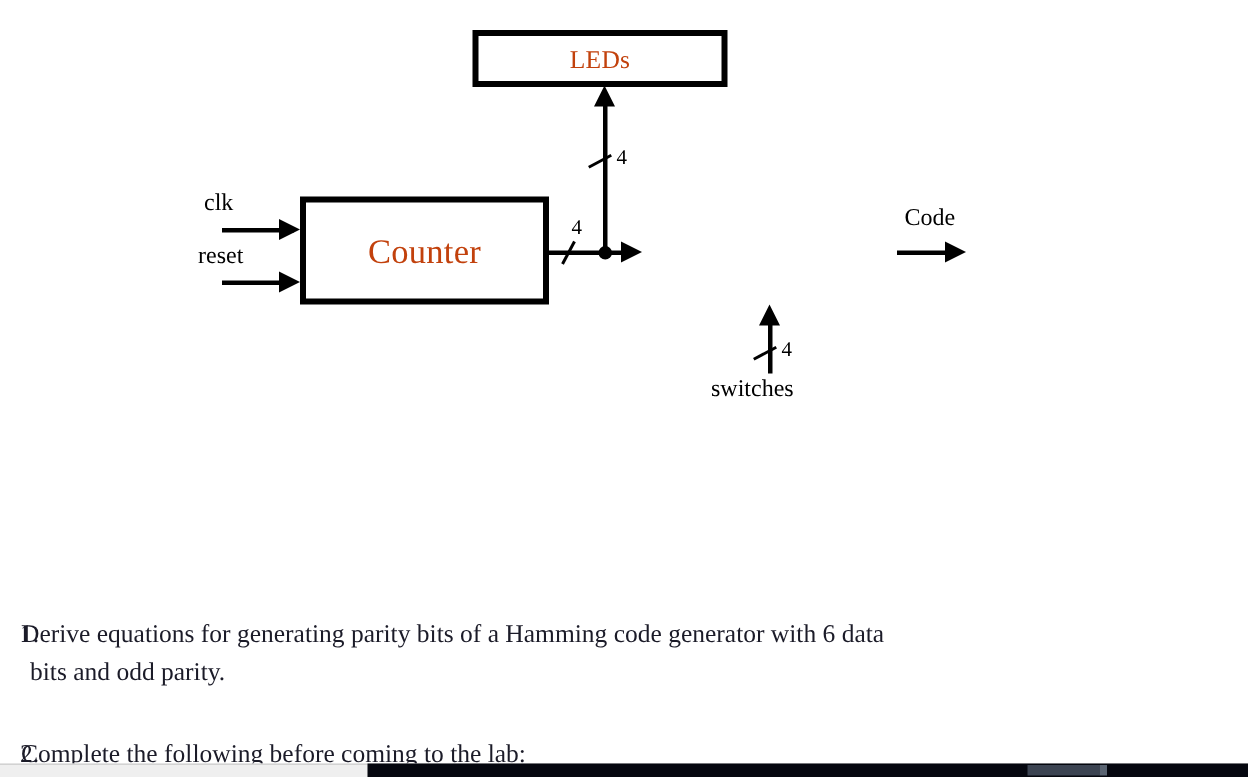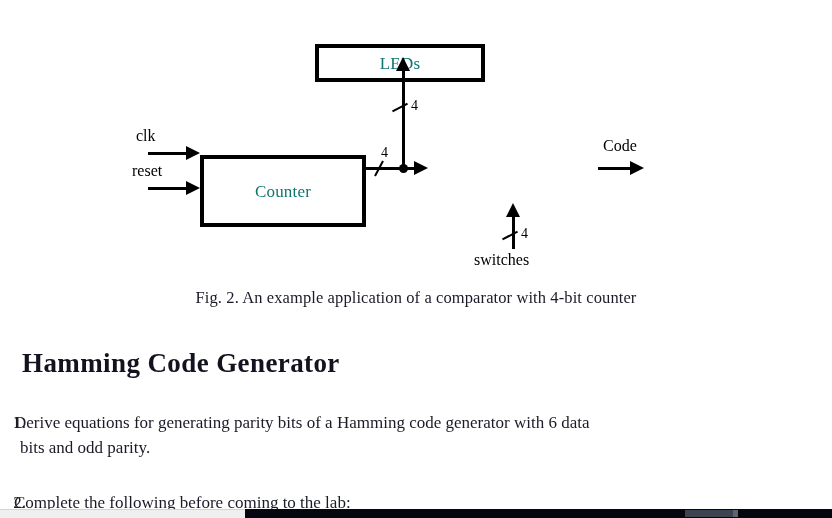--- a/index.html
+++ b/index.html
@@ -37,25 +37,24 @@
   }
 
   .blk {
     position: absolute;
     box-sizing: border-box;
     border: 4px solid #000000;
     background: #ffffff;
     display: flex;
     align-items: center;
     justify-content: center;
-    color: #0f766e;
-    margin-top: 24px;
+    color: #c2410c;
   }
   .blk span {
-    font-size: 17px;
+    font-size: 23px;
     line-height: 1;
     letter-spacing: .2px;
   }
 
   #blk-leds      { left: 315px; top: 20px;  width: 170px; height: 38px; }
   #blk-leds span { font-size: 17px; }
   #blk-counter   { left: 200px; top: 131px; width: 166px; height: 72px; }
   #blk-comparator{ left: 430px; top: 131px; width: 168px; height: 72px; }
 
   
@@ -238,23 +237,21 @@
     <div class="slash v" style="left:509px; top:227px;"></div>
     <div class="dlabel small" style="left:521px; top:227px;">4</div>
     <div class="dlabel" style="left:474px; top:252px;">switches</div>
 
     <div class="wire-h" style="left:598px; top:167px; width:38px;"></div>
     <div class="arrow-r" style="left:630px; top:161px;"></div>
     <div class="dlabel" style="left:603px; top:138px;">Code</div>
 
   </div>
 
-  <div id="caption">Fig. 2.  An example application of a comparator with 4-bit counter</div>
-
-  <div id="heading">Hamming Code Generator</div>
+
 
   <div class="listitem" id="item-1">
     <span class="num">1.</span>
     <span class="body">Derive equations for generating parity bits of a Hamming code generator with 6 data</span>
     <span class="l2">bits and odd parity.</span>
   </div>
 
   <div class="listitem" id="item-2">
     <span class="num">2.</span>
     <span class="body">Complete the following before coming to the lab:</span>

